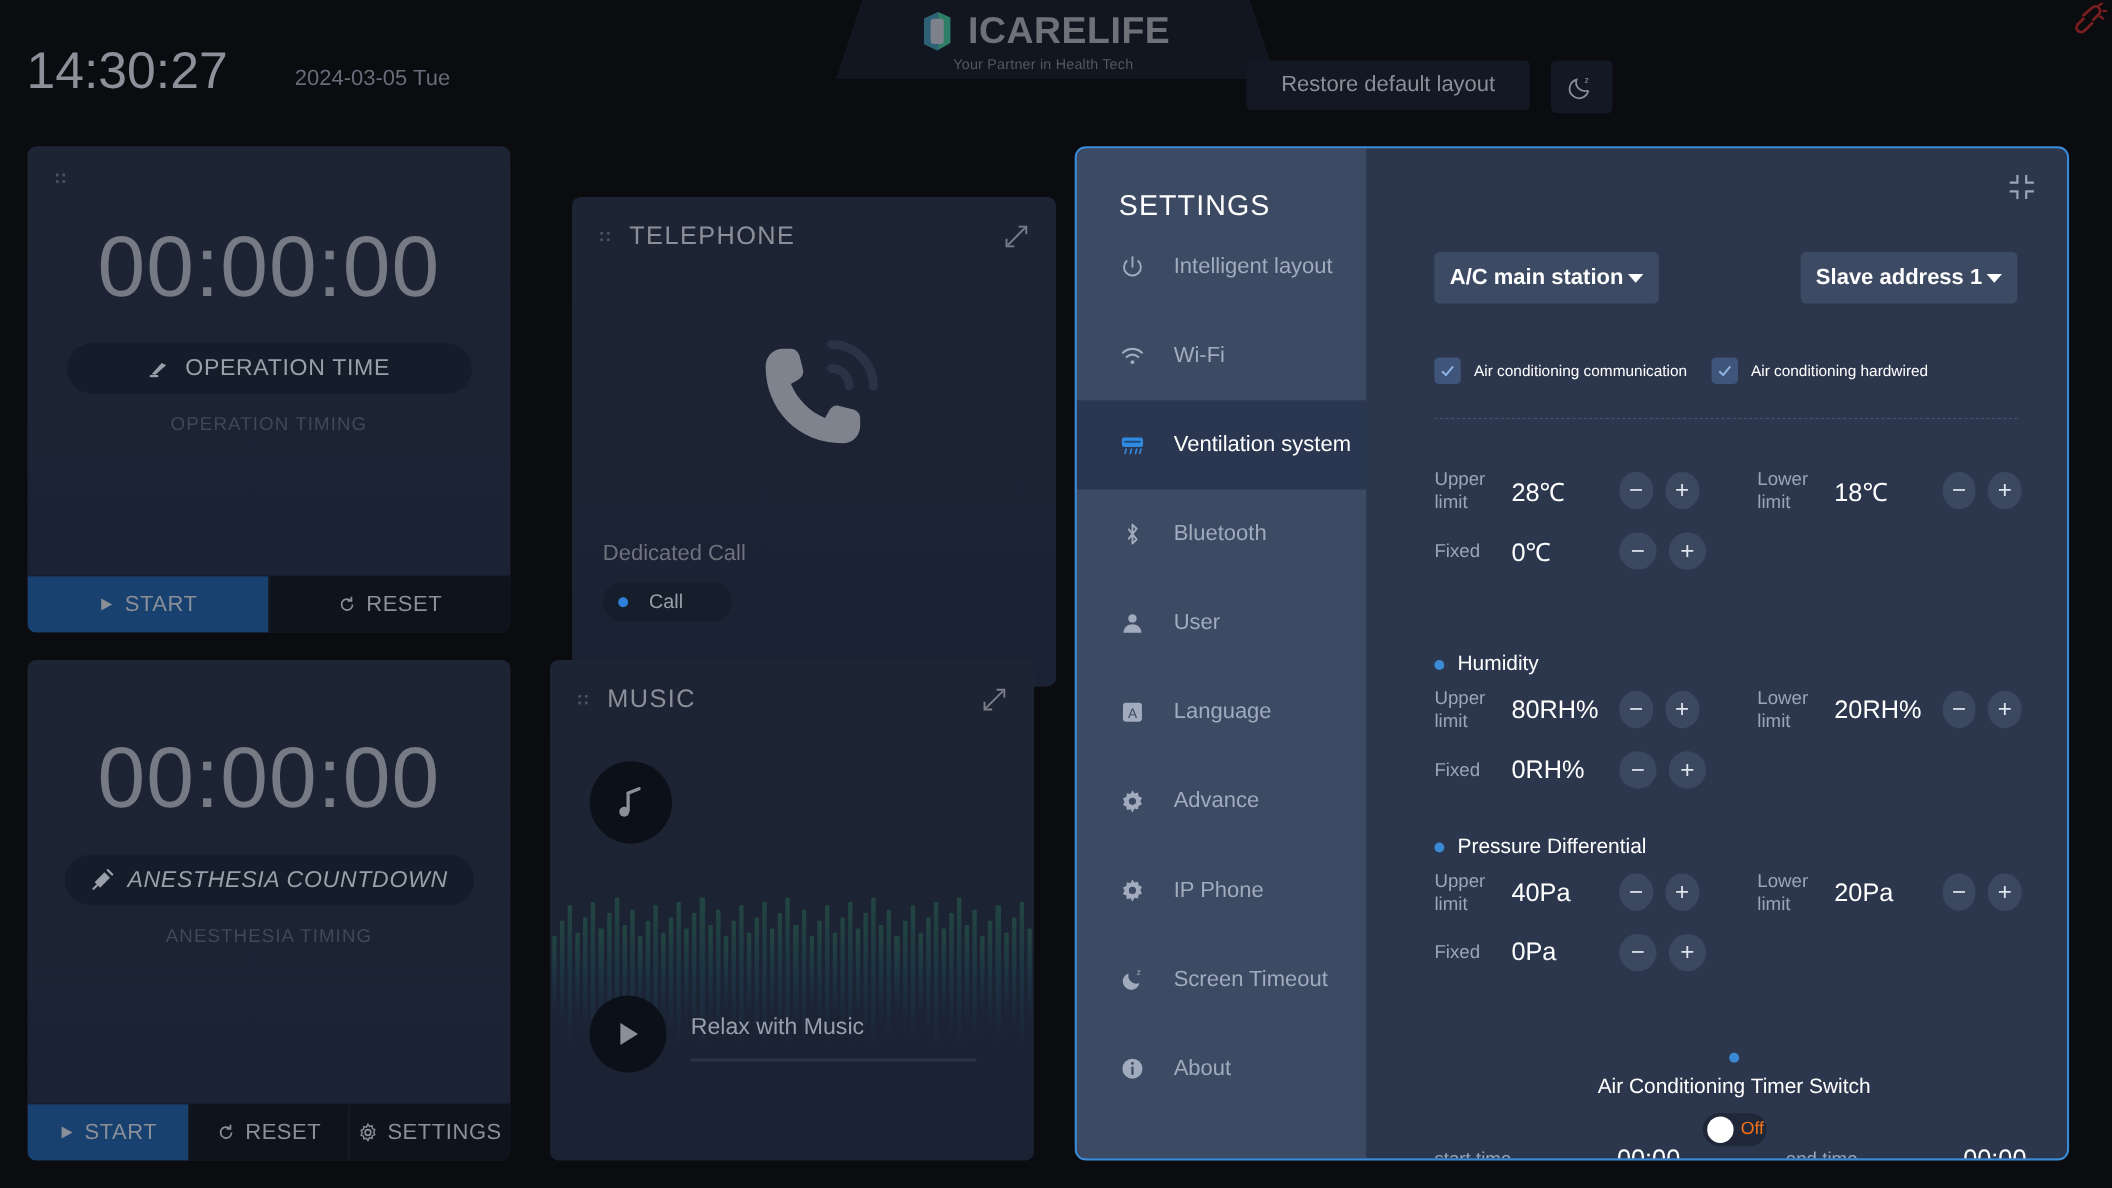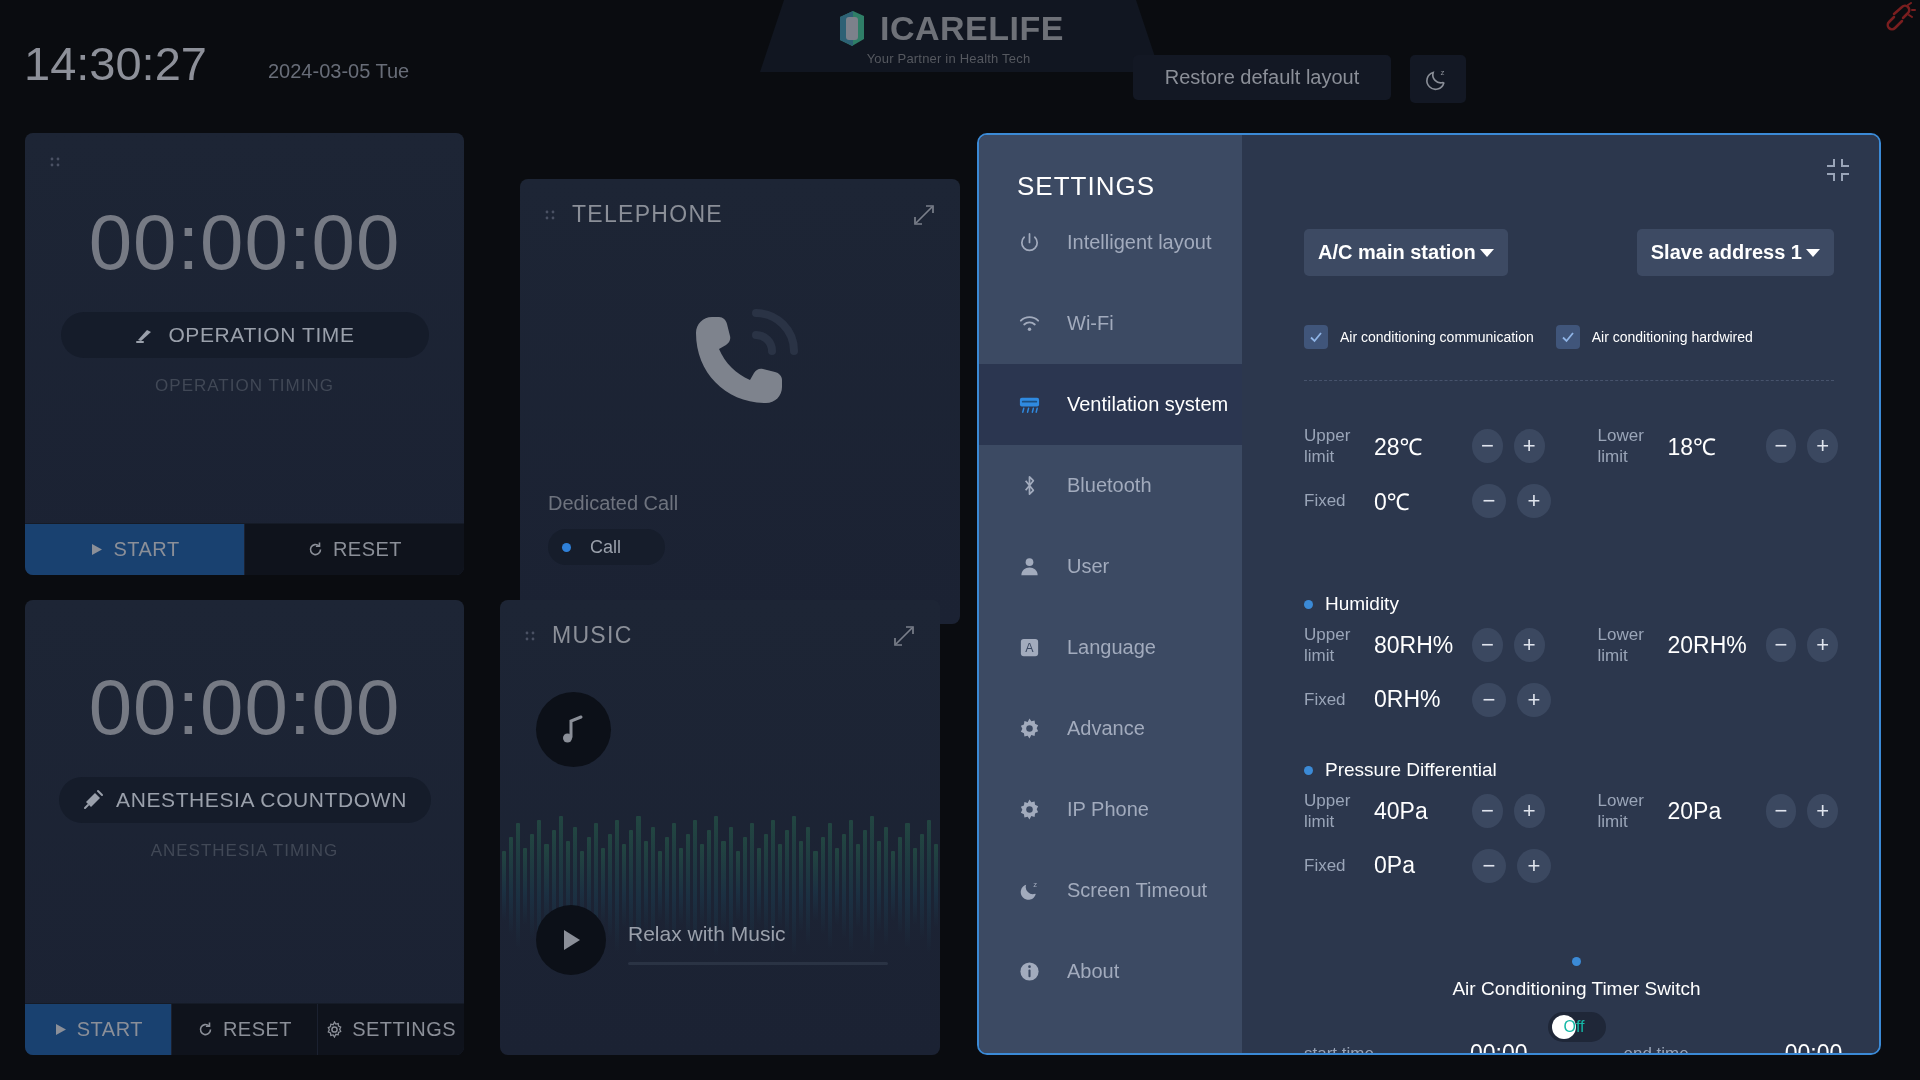--- a/index.html
+++ b/index.html
@@ -66,21 +66,21 @@
   .timer-digits {
     text-align: center; font-size: 78px; color: #767a84; letter-spacing: 1px;
     margin-top: 28px; font-weight: 400;
   }
   .timer-pill {
     margin: 24px auto 0; height: 46px; border-radius: 24px; background: #151c2a;
     display: flex; align-items: center; justify-content: center; gap: 12px;
     color: #9aa0ab; font-size: 21px; letter-spacing: .6px; cursor: pointer;
   }
   #op-pill { width: 368px; }
-  #an-pill { width: 372px; }
+  #an-pill { width: 372px; font-style: italic; }
   .timer-sub { text-align: center; margin-top: 18px; font-size: 17px; color: #414856; letter-spacing: 1px; }
   .timer-footer {
     position: absolute; bottom: 0; left: 0; right: 0; height: 52px; display: flex;
     border-top: 1px solid #151b27;
   }
   .tf-btn {
     flex: 1; display: flex; align-items: center; justify-content: center; gap: 9px;
     font-size: 20px; color: #8b8f98; cursor: pointer; letter-spacing: .5px;
     background: #0f131c;
   }
@@ -157,21 +157,21 @@
   .val.wide { min-width: 108px; }
   .stepper { width: 34px; height: 34px; border-radius: 50%; background: #3b4860; display: flex; align-items: center; justify-content: center; color: #dfe4ed; font-size: 22px; cursor: pointer; margin-right: 11px; }
   .gap { width: 42px; flex: none; }
 
   .toggle-row { display: flex; align-items: center; gap: 12px; flex-direction: column; }
   .toggle {
     width: 58px; height: 30px; border-radius: 15px; background: #1f2738;
     display: flex; align-items: center; padding: 0 4px; cursor: pointer; position: relative;
   }
   .toggle .knob { width: 24px; height: 24px; border-radius: 50%; background: #ffffff; }
-  .toggle .tg-label { position: absolute; right: 21px; font-size: 16px; color: #14b8a6; }
+  .toggle .tg-label { position: absolute; right: 2px; font-size: 16px; color: #f97316; }
 
   .cut-row { position: absolute; left: 62px; right: 30px; bottom: -14px; display: flex; align-items: center; color: #ffffff; font-size: 23px; }
   .cut-lbl { font-size: 17px; color: #9aa5b8; }
 </style>
 </head>
 <body>
 
 <div class="screen">
 
   <div class="topbar">

